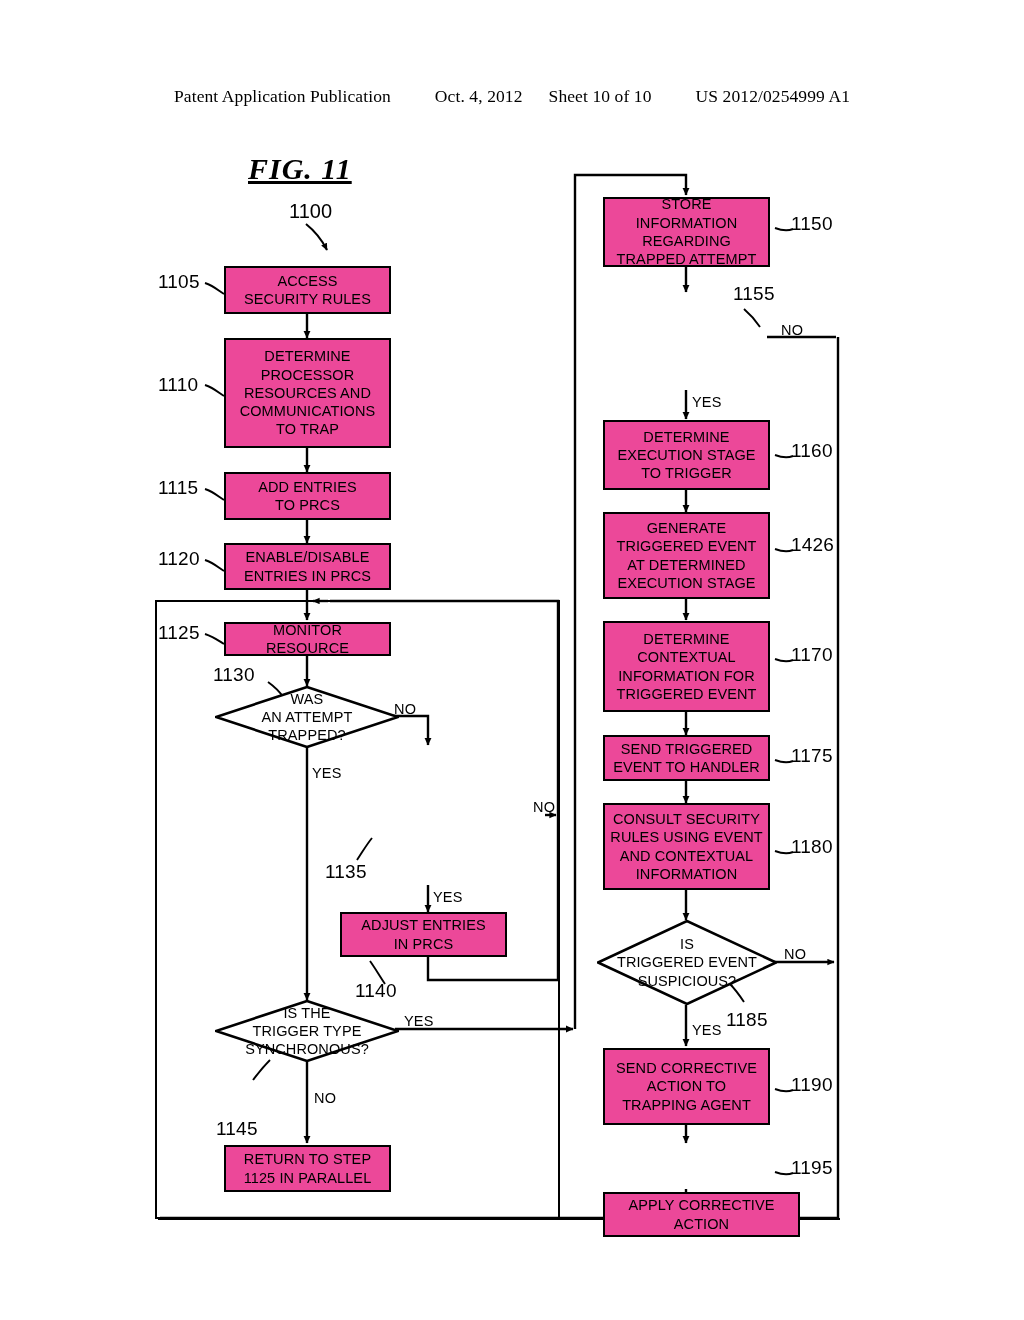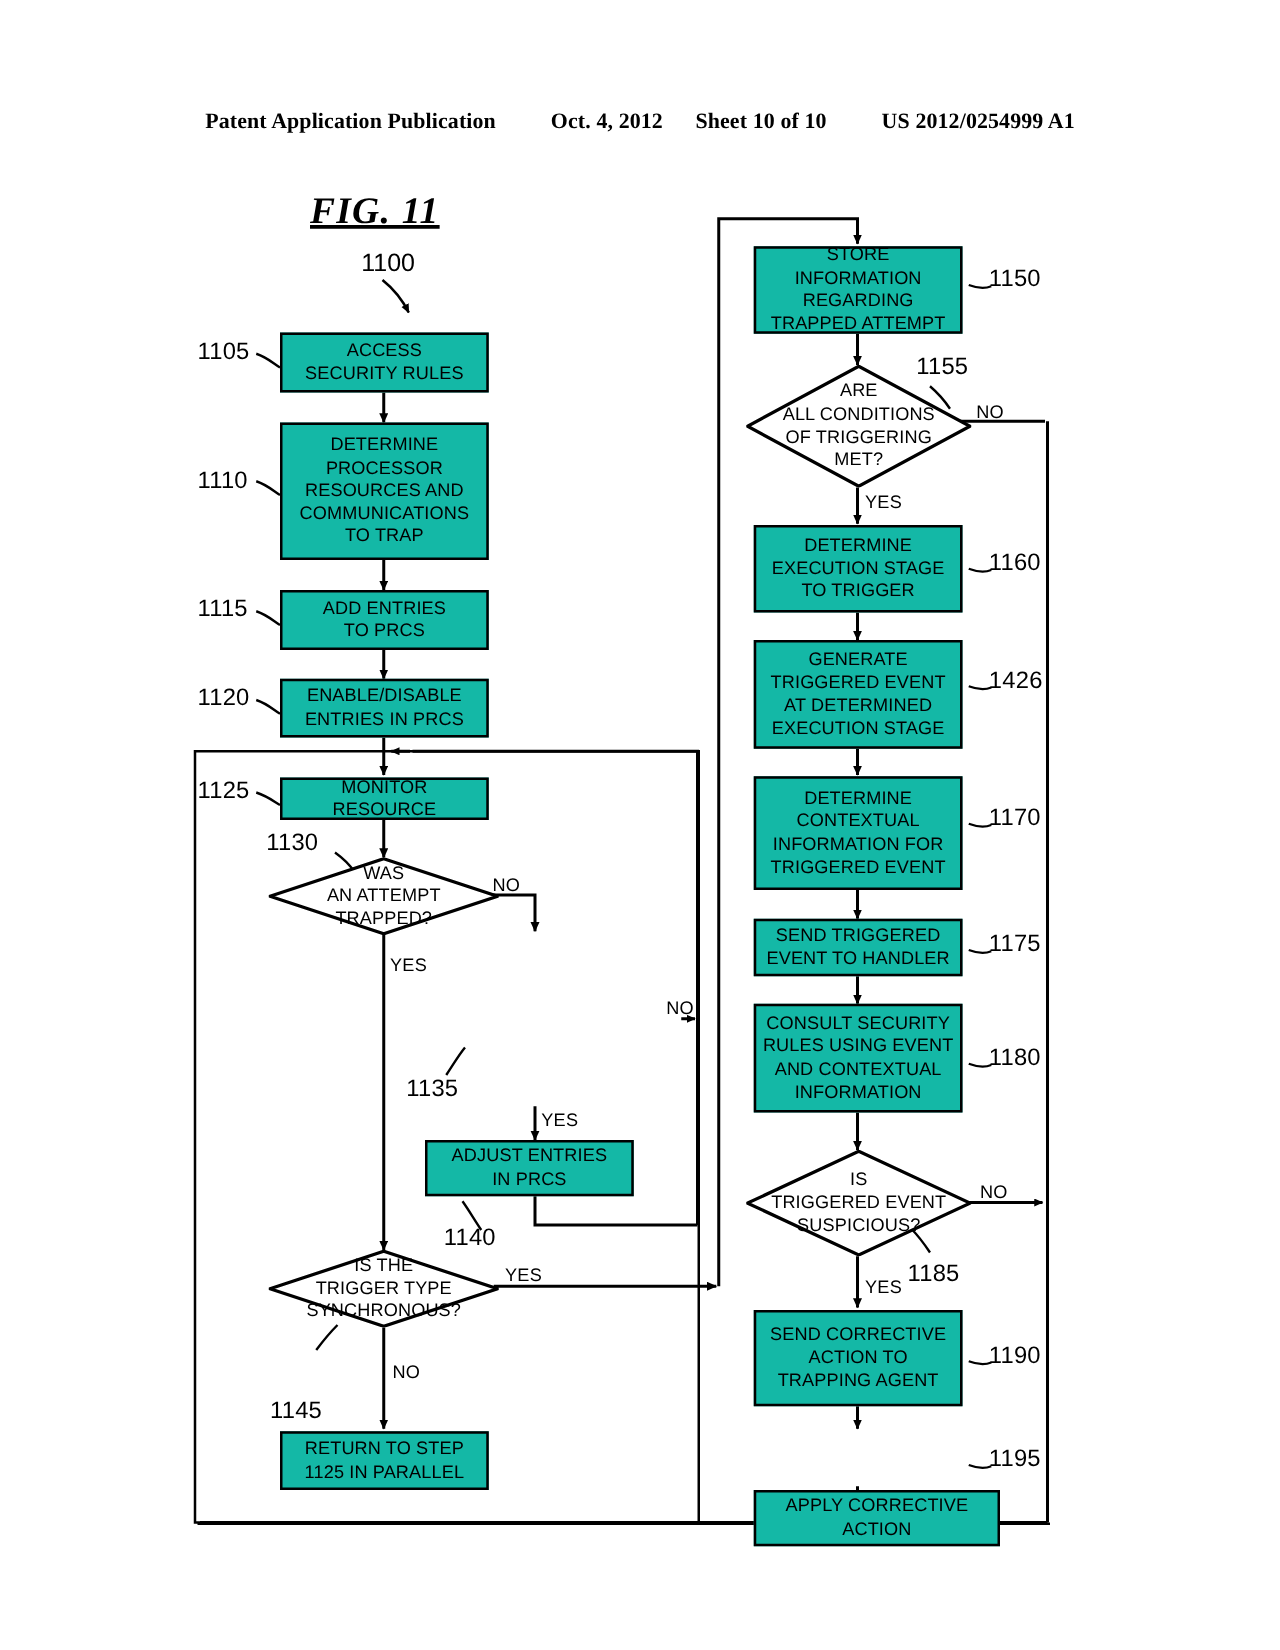--- a/index.html
+++ b/index.html
@@ -10,21 +10,21 @@
     position:relative;
     overflow:hidden;
   }
   .page{position:absolute;left:0;top:0;width:1024px;height:1320px;}
 
   
   .hdr{
     position:absolute;top:86px;left:0;width:1024px;
     display:flex;justify-content:center;align-items:flex-end;
     font-family:"Liberation Serif", serif;
-    font-weight:bold;font-size:17.5px;letter-spacing:.1px;
+    font-weight:normal;font-size:17.5px;letter-spacing:.1px;
     white-space:nowrap;
   }
   .hdr span{display:inline-block;}
   .hdr .g1{margin-right:44px;}
   .hdr .g2{margin-right:26px;}
   .hdr .g3{margin-right:44px;}
 
   
   .figlabel{
     position:absolute;left:248px;top:152px;
@@ -38,21 +38,21 @@
     font-size:20px;
   }
 
   
   svg.wires{position:absolute;left:0;top:0;width:1024px;height:1320px;}
 
   
   .box{
     position:absolute;
     border:2.5px solid #000;
-    background:#14b8a6;
+    background:#ec4899;
     display:flex;align-items:center;justify-content:center;
     text-align:center;
     font-size:14.5px;
     line-height:1.26;
     letter-spacing:.1px;
     box-sizing:border-box;
     padding:2px 4px;
   }
   .box span{display:block;white-space:pre-line;}
 
@@ -267,29 +267,20 @@
 1125 IN PARALLEL</span>
   </div>
 
   <div class="box" style="left:603px;top:197px;width:167px;height:70px;">
     <span>STORE INFORMATION
 REGARDING
 TRAPPED ATTEMPT</span>
   </div>
   <div class="num" style="left:791px;top:213px;">1150</div>
 
-  <div class="dia" style="left:597px;top:292px;width:180px;height:98px;">
-    <svg width="180" height="98" viewBox="0 0 180 98">
-      <polygon points="90,1 179,49 90,97 1,49" fill="#fff" stroke="#000" stroke-width="2.6"></polygon>
-    </svg>
-    <div class="dtext">ARE
-ALL CONDITIONS
-OF TRIGGERING
-MET?</div>
-  </div>
   <div class="num" style="left:733px;top:283px;">1155</div>
   <div class="blab" style="left:781px;top:322px;">NO</div>
   <div class="blab" style="left:692px;top:394px;">YES</div>
 
   <div class="box" style="left:603px;top:420px;width:167px;height:70px;">
     <span>DETERMINE
 EXECUTION STAGE
 TO TRIGGER</span>
   </div>
   <div class="num" style="left:791px;top:440px;">1160</div>

